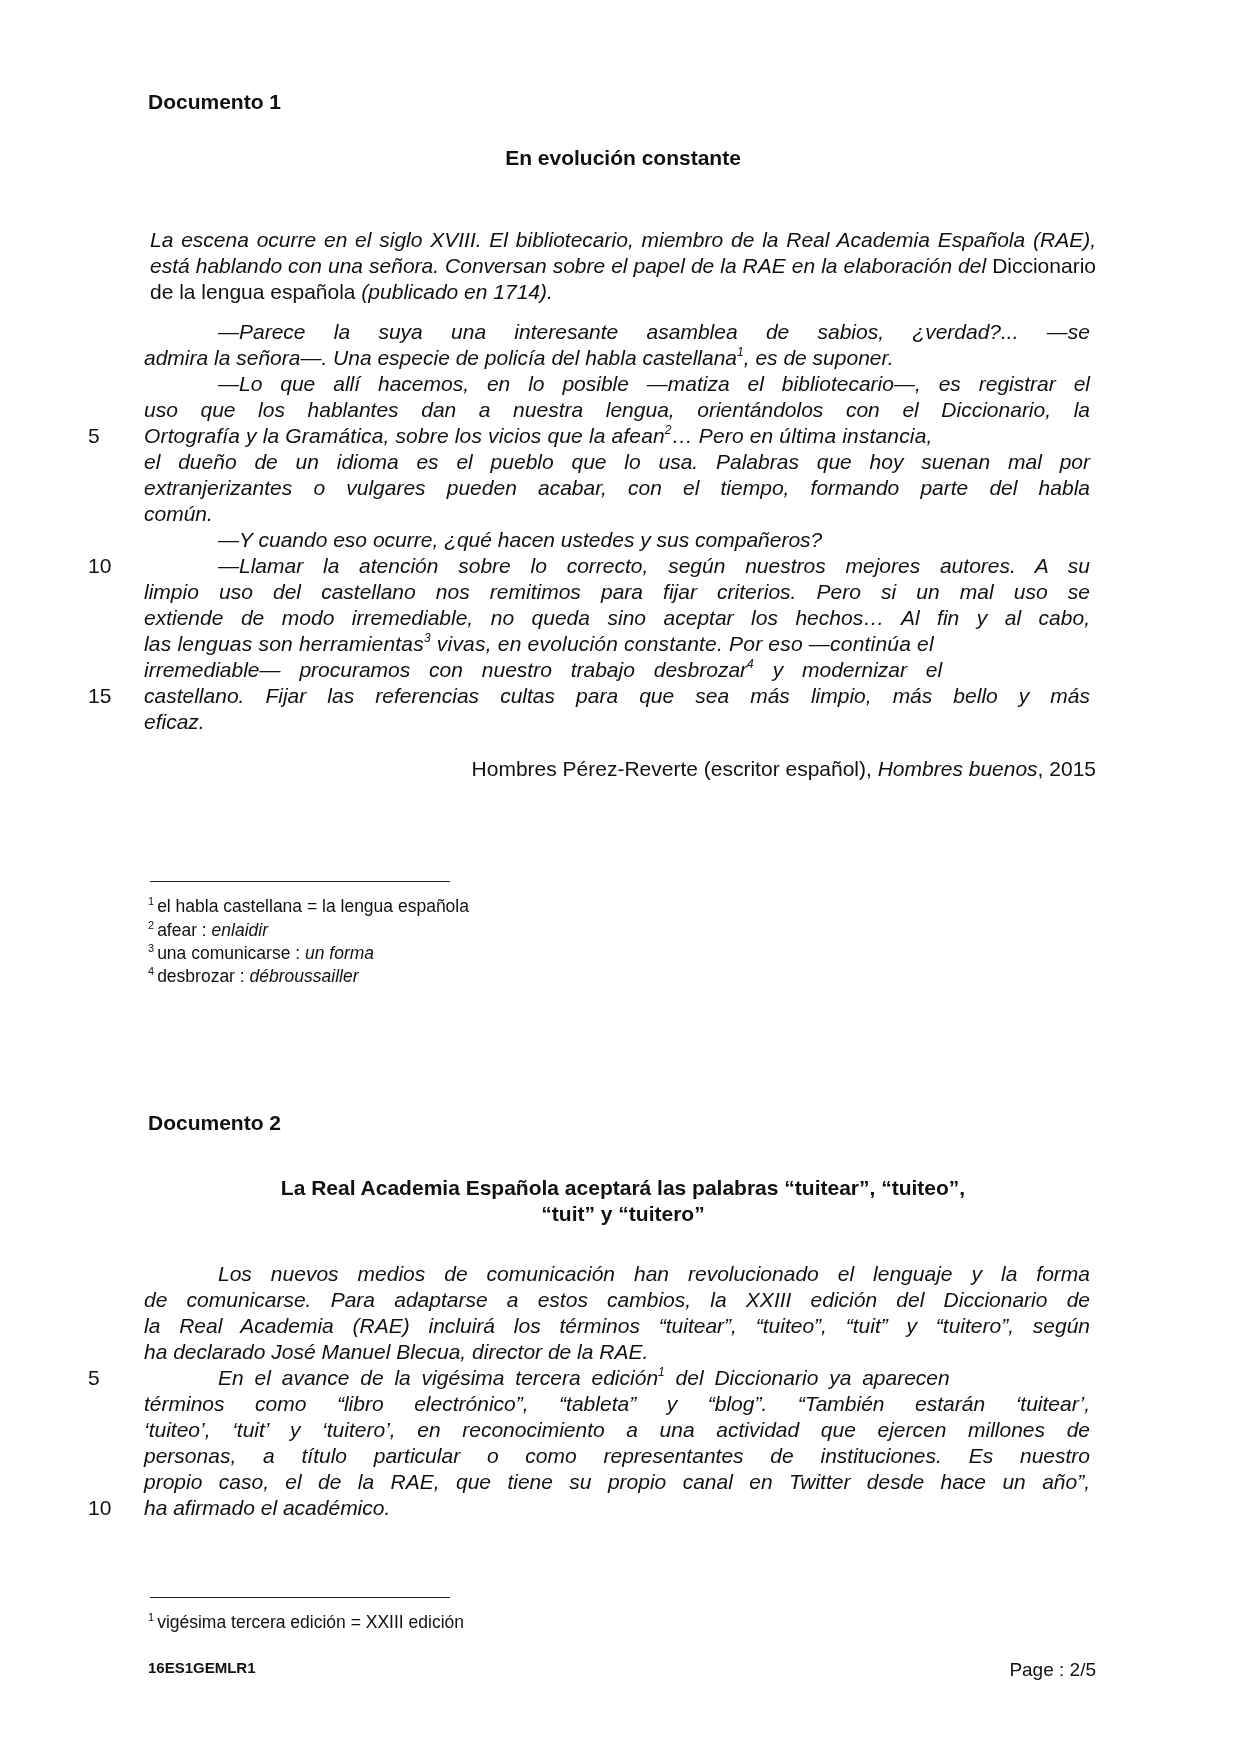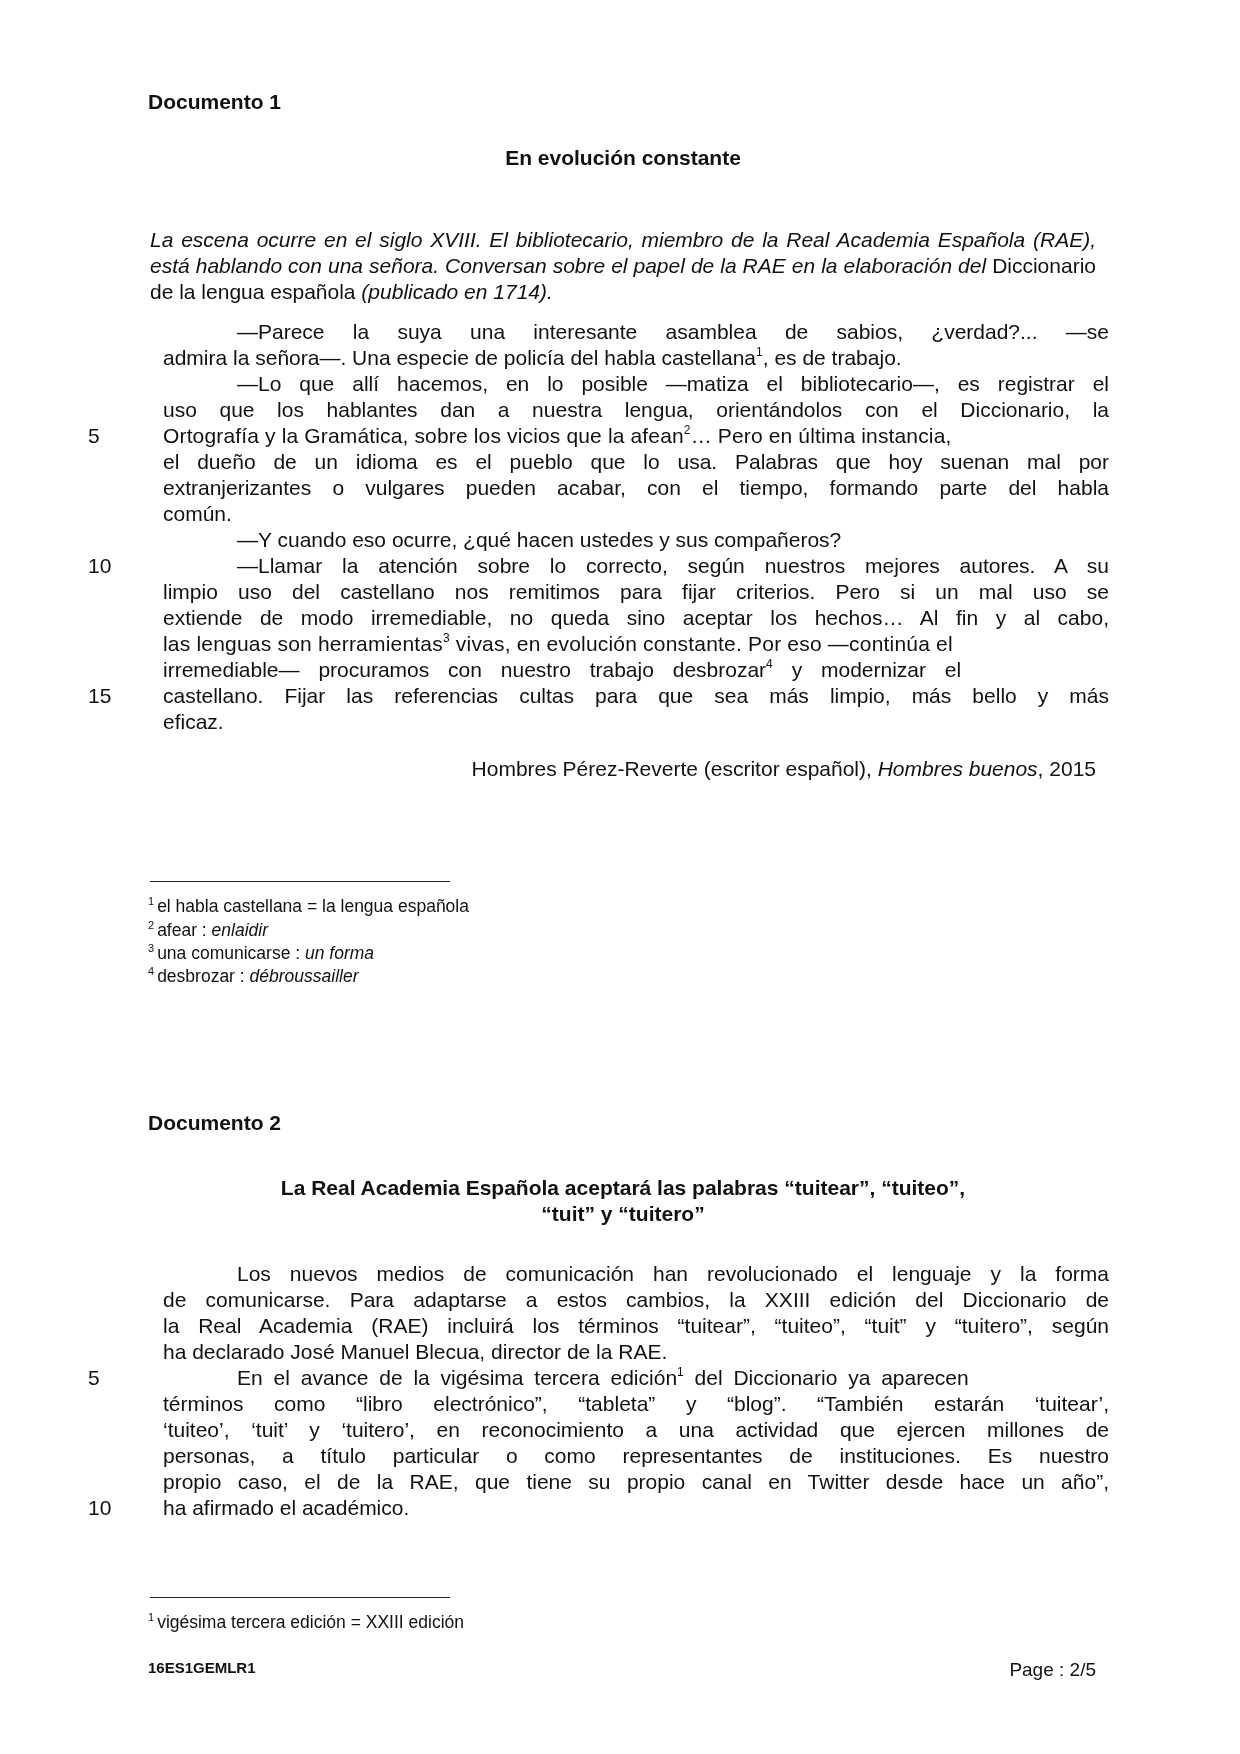--- a/index.html
+++ b/index.html
@@ -2,22 +2,22 @@
 <html><head>
 <meta charset="utf-8">
 <style>
   html, body { margin: 0; padding: 0; background: #ffffff; }
   body { width: 1240px; height: 1754px; position: relative; overflow: hidden;
          font-family: "Liberation Sans", sans-serif; color: #111; }
   .abs { position: absolute; }
   .heading { font-weight: bold; font-size: 21px; }
   .title { font-weight: bold; font-size: 21px; text-align: center; }
   .para { font-size: 21px; line-height: 26.2px; text-align: justify; }
-  .line { position: absolute; left: 163px; width: 946px; font-size: 21px; line-height: 26px;
-          white-space: nowrap; }
+  .line { position: absolute; left: 144px; width: 946px; font-size: 21px; line-height: 26px;
+          white-space: nowrap; font-style: italic; }
   .just { text-align: justify; text-align-last: justify; white-space: normal; }
   .indent { text-indent: 74px; }
   .lnum { position: absolute; left: 88px; width: 30px; font-size: 21px; line-height: 26px; }
   sup { font-size: 12px; line-height: 0; vertical-align: 9px; }
   .fn { position: absolute; left: 148px; font-size: 17.5px; line-height: 23.5px; white-space: nowrap; }
   .fn sup { font-size: 11px; vertical-align: 7px; margin-right: 3px; }
   .rule { position: absolute; left: 150px; width: 300px; height: 0; border-top: 1.5px solid #222; }
   i { font-style: italic; }
   .footer-left { font-weight: bold; font-size: 15px; }
   .footer-right { font-size: 19px; }
@@ -29,21 +29,21 @@
 <div class="abs title" style="left:150px; width:946px; top:146px;">En evolución constante</div>
 
 <div class="abs para" style="left:150px; width:946px; top:203px;margin-top:24px;">
   <i>La escena ocurre en el siglo XVIII. El bibliotecario, miembro de la Real Academia Española (RAE), está hablando con una señora. Conversan sobre el papel de la RAE en la elaboración del</i>
   <span>Diccionario de la lengua española</span>
   <i>(publicado en 1714).</i>
 </div>
 
 <div>
   <div class="line just indent" style="top:319px;">—Parece la suya una interesante asamblea de sabios, ¿verdad?... —se</div>
-  <div class="line" style="top:345px;"><span>admira la señora—. Una especie de policía del habla castellana</span><sup>1</sup><span>, es de trabajo.</span></div>
+  <div class="line" style="top:345px;"><span>admira la señora—. Una especie de policía del habla castellana</span><sup>1</sup><span>, es de suponer.</span></div>
   <div class="line just indent" style="top:371px;">—Lo que allí hacemos, en lo posible —matiza el bibliotecario—, es registrar el</div>
   <div class="line just" style="top:397px;">uso que los hablantes dan a nuestra lengua, orientándolos con el Diccionario, la</div>
   <div class="line" style="top:423px; letter-spacing:0.15px;"><span>Ortografía y la Gramática, sobre los vicios que la afean</span><sup>2</sup><span>… Pero en última instancia,</span></div>
   <div class="line just" style="top:449px;">el dueño de un idioma es el pueblo que lo usa. Palabras que hoy suenan mal por</div>
   <div class="line just" style="top:475px;">extranjerizantes o vulgares pueden acabar, con el tiempo, formando parte del habla</div>
   <div class="line" style="top:501px;">común.</div>
   <div class="line indent" style="top:527px;">—Y cuando eso ocurre, ¿qué hacen ustedes y sus compañeros?</div>
   <div class="line just indent" style="top:553px;">—Llamar la atención sobre lo correcto, según nuestros mejores autores. A su</div>
   <div class="line just" style="top:579px;">limpio uso del castellano nos remitimos para fijar criterios. Pero si un mal uso se</div>
   <div class="line just" style="top:605px;">extiende de modo irremediable, no queda sino aceptar los hechos… Al fin y al cabo,</div>

